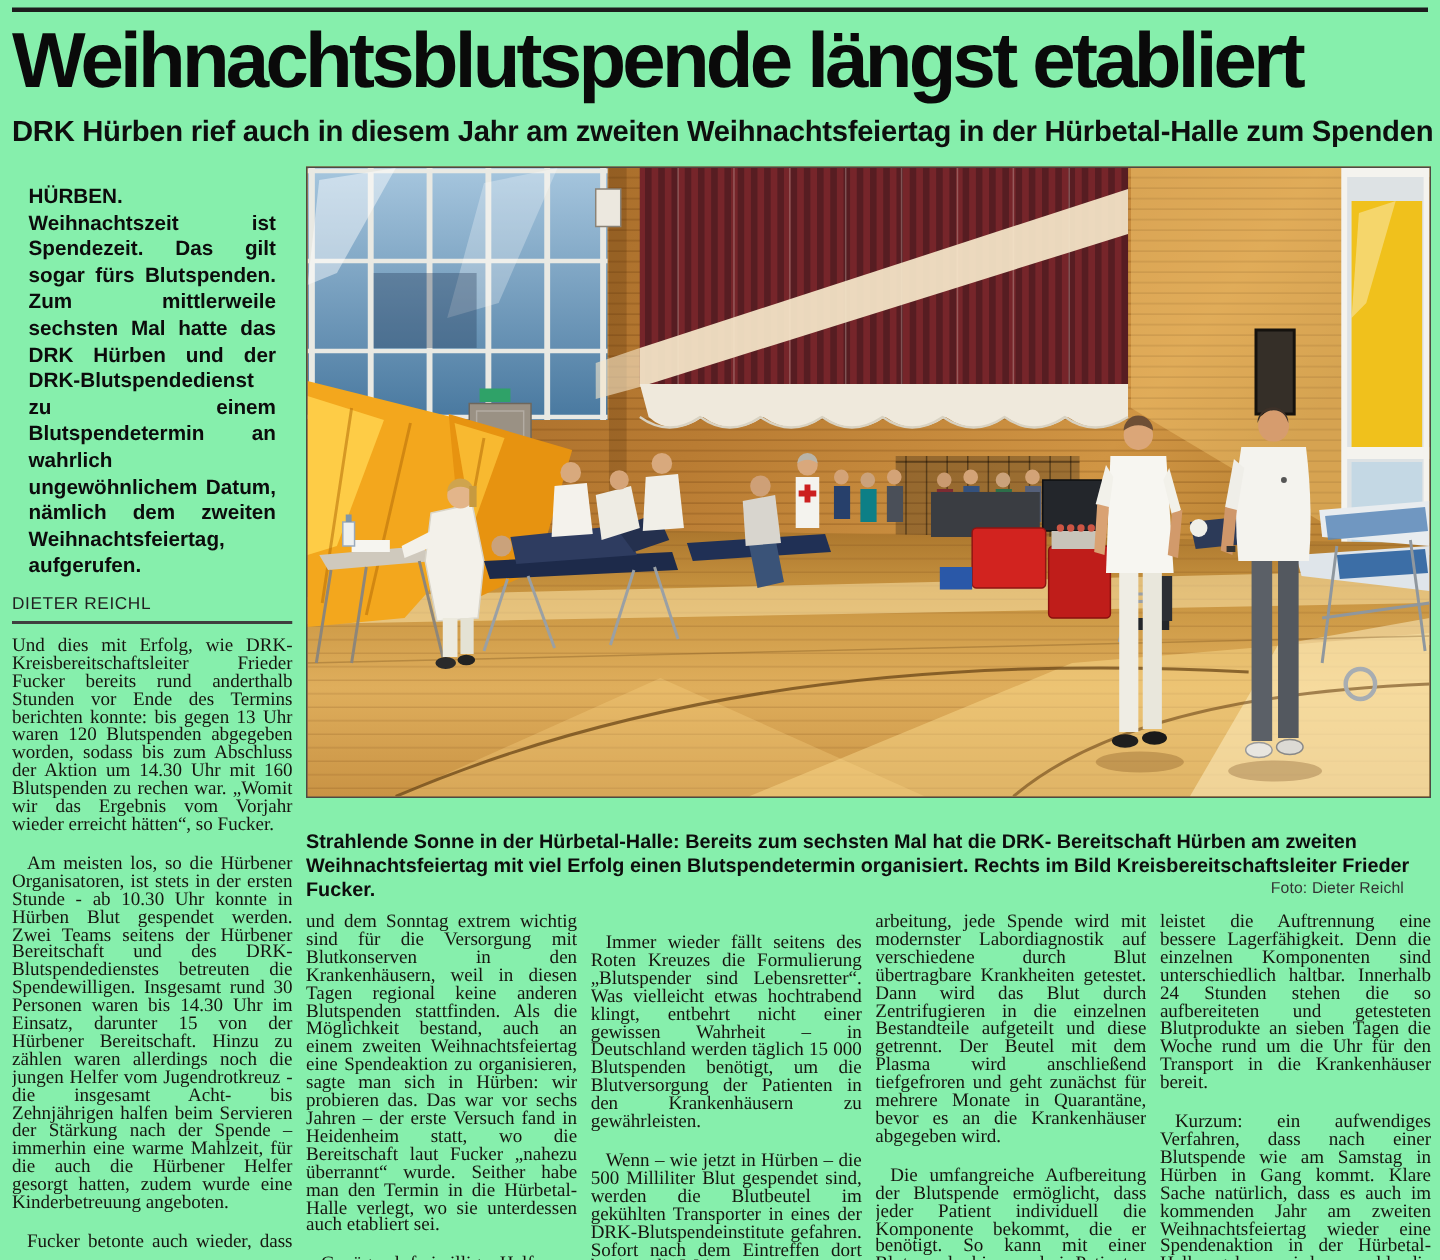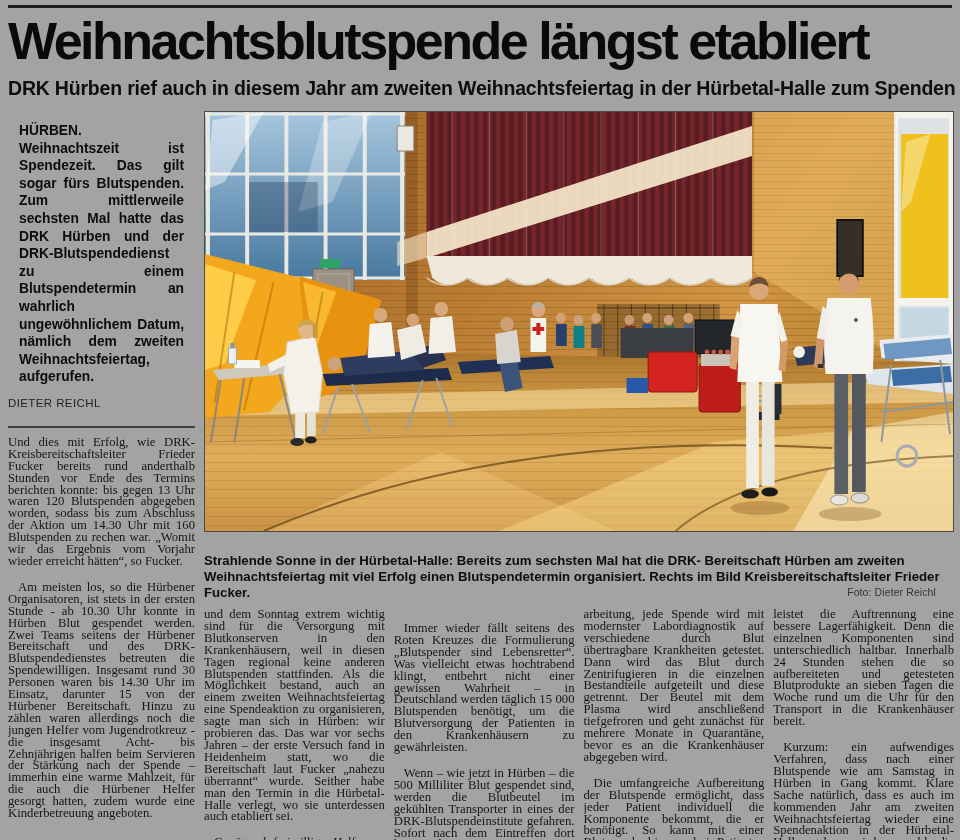--- a/index.html
+++ b/index.html
@@ -1,18 +1,18 @@
 <!DOCTYPE html>
 <html lang="de"><head>
 <meta charset="utf-8">
 <style>
   html,body { margin:0; padding:0; background:#e8e6e0; }
   .page {
     width:960px; height:840px; box-sizing:border-box;
-    margin:0 auto; background:#a3a3a3; color:#15130e;
+    margin:0 auto; background:#86efac; color:#15130e;
     padding:0 6px 0 8px; overflow:hidden; position:relative;
     font-family:"Liberation Serif", serif;
   }
   .top-rule { height:3px; background:#1d1d1d; margin:5px 2px 0 0; }
   h1.headline {
     margin:7px 0 0; font-family:"Liberation Sans", sans-serif;
     font-weight:700; font-size:52px; line-height:1.0;
     letter-spacing:-2.5px; color:#0a0a0a; white-space:nowrap;
   }
   h2.subheadline {
@@ -25,21 +25,21 @@
   .main-area { flex:1; min-width:0; }
 
   p.lead {
     margin:11px; font-family:"Liberation Sans", sans-serif; font-weight:700;
     font-size:13.8px; line-height:17.6px; text-align:justify;
     hyphens:auto; -webkit-hyphens:auto; color:#0c0c0c;
   }
   .byline-wrap {
     font-family:"Liberation Sans", sans-serif; font-size:11.5px;
     letter-spacing:0.4px; color:#222; border-bottom:2px solid #3f3f3f;
-    padding-bottom:17px; margin:9px 0 9px;
+    padding-bottom:5px; margin:9px 0 9px;
   }
   p.body {
     margin:0; font-family:Liberation Serif, serif;
     font-size:12.7px; line-height:11.9px; text-align:justify;
     hyphens:auto; -webkit-hyphens:auto; color:#17150f;
   }
   p.body.indent { text-indent:10px;margin-top:14px; }
 
   figure.photo {
     margin:0; height:419px; border:1px solid #4d4a44;

